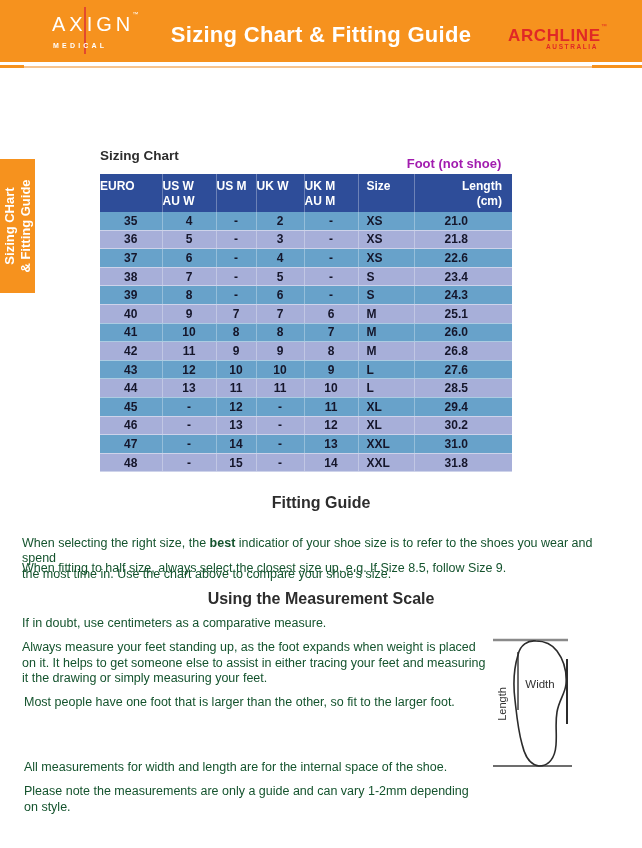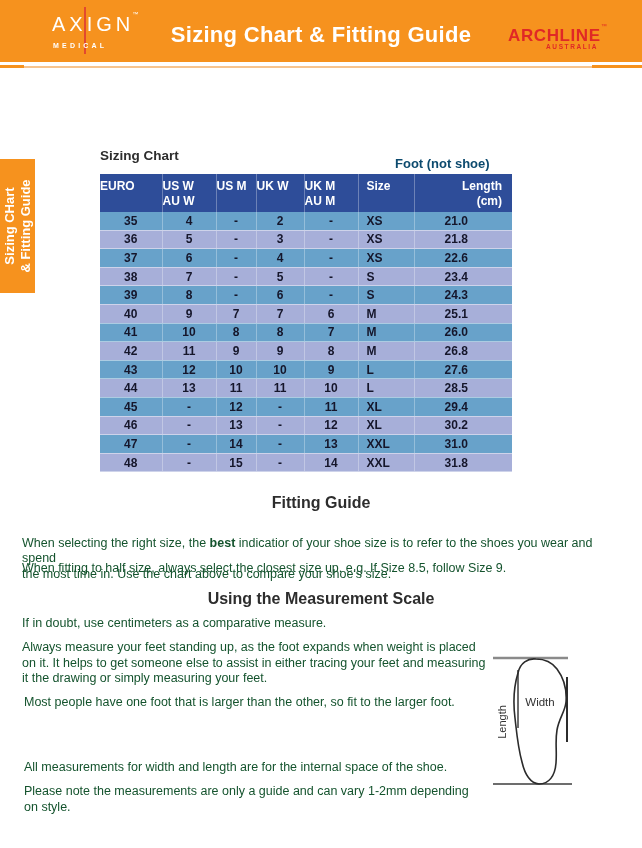--- a/index.html
+++ b/index.html
@@ -31,22 +31,22 @@
   .side-tab{position:absolute;left:0;top:159px;width:35px;height:134px;background:#F6921E;}
   .side-tab-text{
     position:absolute;left:50%;top:50%;width:134px;
     transform:translate(-50%,-50%) rotate(-90deg);
     text-align:center;color:#fff;font-size:13px;font-weight:bold;line-height:1.25;
     white-space:pre-line;
   }
   
   .chart-title{position:absolute;left:100px;top:148px;width:412px;text-align:left;
     font-size:13.5px;font-weight:bold;color:#2d2d2d;}
-  .chart-note{position:absolute;left:395px;top:156px;width:118px;text-align:left;
-    font-size:13px;font-weight:bold;color:#0c4a6e;}
+  .chart-note{position:absolute;left:395px;top:156px;width:118px;text-align:center;
+    font-size:13px;font-weight:bold;color:#a21caf;}
   table.sizing{
     position:absolute;left:100px;top:174px;width:412px;
     border-collapse:collapse;table-layout:fixed;
   }
   table.sizing th{
     background:#2E4D99;color:#fff;font-size:12px;font-weight:bold;
     vertical-align:top;padding:5px 0 4px 0;height:29px;text-align:left;
     border-left:1px solid rgba(255,255,255,.30);
   }
   table.sizing th:first-child{border-left:none;}
@@ -62,21 +62,21 @@
   table.sizing tr.row-b td{background:#A7AFD9;}
   table.sizing th.col-size, table.sizing td.col5{text-align:left;padding-left:8px;}
   table.sizing th.col-len{text-align:right;padding-right:10px;}
   table.sizing td.col6{text-align:center;padding-right:14px;}
   
   .h-center{position:absolute;left:0;width:642px;text-align:center;
     font-size:16px;font-weight:bold;color:#2d2d2d;}
   .para{position:absolute;font-size:12.5px;color:#14532d;line-height:15.6px;white-space:pre-line;}
   .bold{font-weight:bold;}
   
-  .foot-diagram{position:absolute;left:490px;top:650px;width:152px;height:148px;}
+  .foot-diagram{position:absolute;left:490px;top:632px;width:152px;height:148px;}
 </style>
 </head>
 <body>
 
 <div id="page">
 
   <div class="header">
     <div class="axign">
       <span class="axign-name">AXIGN</span><span class="axign-tm">™</span>
     </div>

